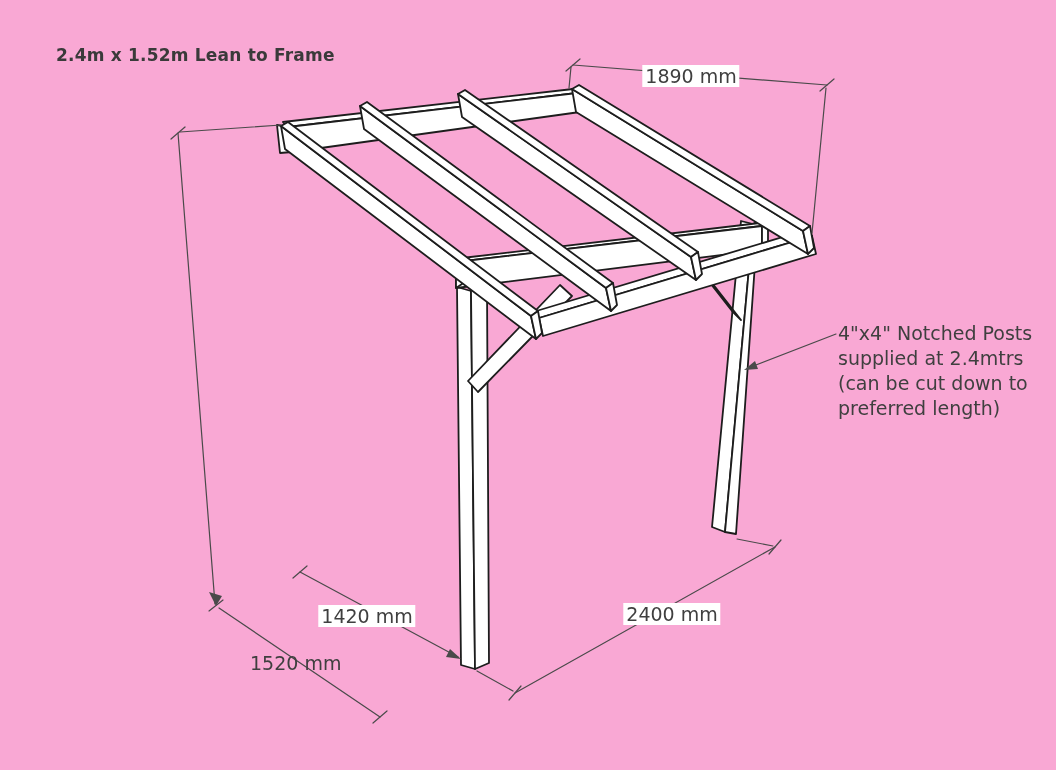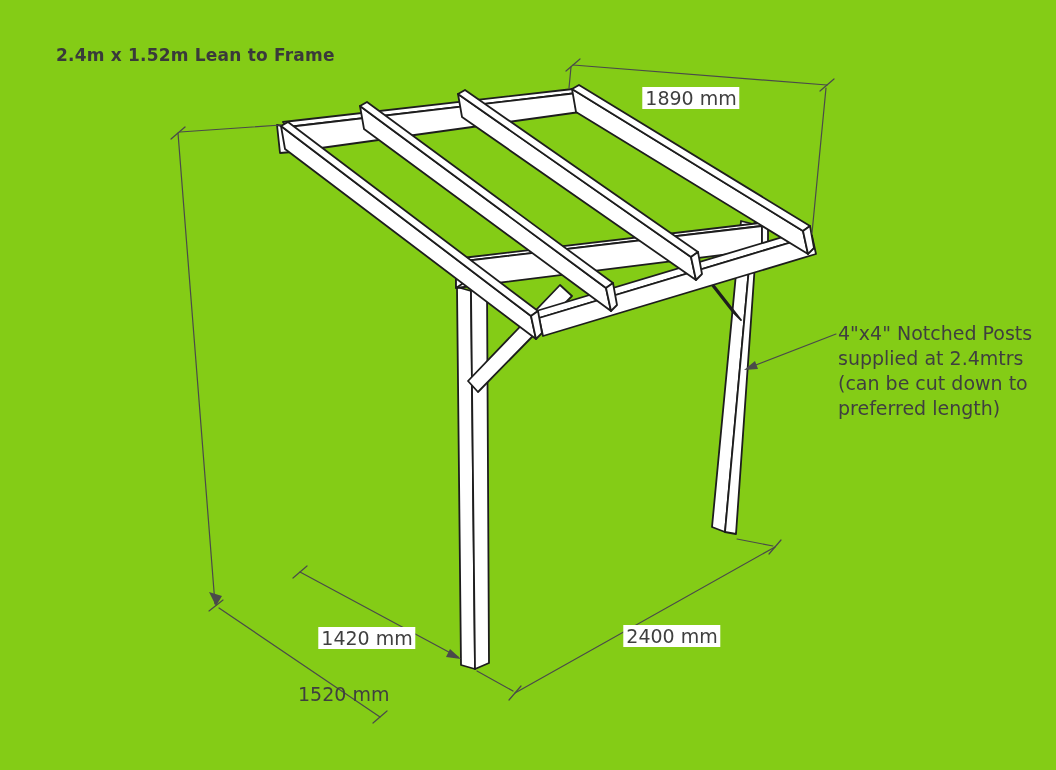--- a/index.html
+++ b/index.html
@@ -1,29 +1,29 @@
 <!DOCTYPE html>
 <html><head>
 <meta charset="utf-8">
 <style>
   html,body{margin:0;padding:0;background:#ffffff;}
   .canvas{
     position:relative;
     width:1056px;height:770px;
-    background:#84cc16;
+    background:#f9a8d4;
     font-family:"DejaVu Sans","Liberation Sans",sans-serif;
     overflow:hidden;
   }
   .drawing{position:absolute;left:0;top:0;}
   .struct{stroke:#1d1d1d;stroke-width:1.8;fill:#ffffff;stroke-linejoin:round;stroke-linecap:round;}
   .dim{stroke:#4a4a4a;stroke-width:1.2;fill:none;stroke-linecap:round;}
   .arrow{fill:#4a4a4a;stroke:none;}
   .label{position:absolute;color:#3f3f3f;font-size:19px;white-space:nowrap;}
   .centered{transform:translateX(-50%);}
-  .whitebg{background:#ffffff;padding:0 3px;margin-top:22px;}
+  .whitebg{background:#ffffff;padding:0 3px;}
   .title{
     position:absolute;left:56px;top:45px;
     font-size:17px;font-weight:bold;color:#3a3a3a;letter-spacing:0.2px;
   }
   .note{
     position:absolute;left:838px;top:321px;
     color:#3f3f3f;font-size:19px;line-height:25px;
     white-space:pre-line;
   }
 </style>
@@ -134,21 +134,21 @@
     </g>
   </svg>
 
   <div class="title">2.4m x 1.52m Lean to Frame</div>
 
   <div class="label centered whitebg" style="left:691px;top:65px;">1890 mm</div>
 
 
   <div class="label centered whitebg" style="left:367px;top:605px;">1420 mm</div>
 
-  <div class="label" style="left:250px;top:683px;margin-left:48px;">1520 mm</div>
+  <div class="label" style="left:250px;top:652px;">1520 mm</div>
 
   <div class="label centered whitebg" style="left:672px;top:603px;">2400 mm</div>
 
   <div class="note">4"x4" Notched Posts
 supplied at 2.4mtrs
 (can be cut down to
 preferred length)</div>
 
 </div>
 

